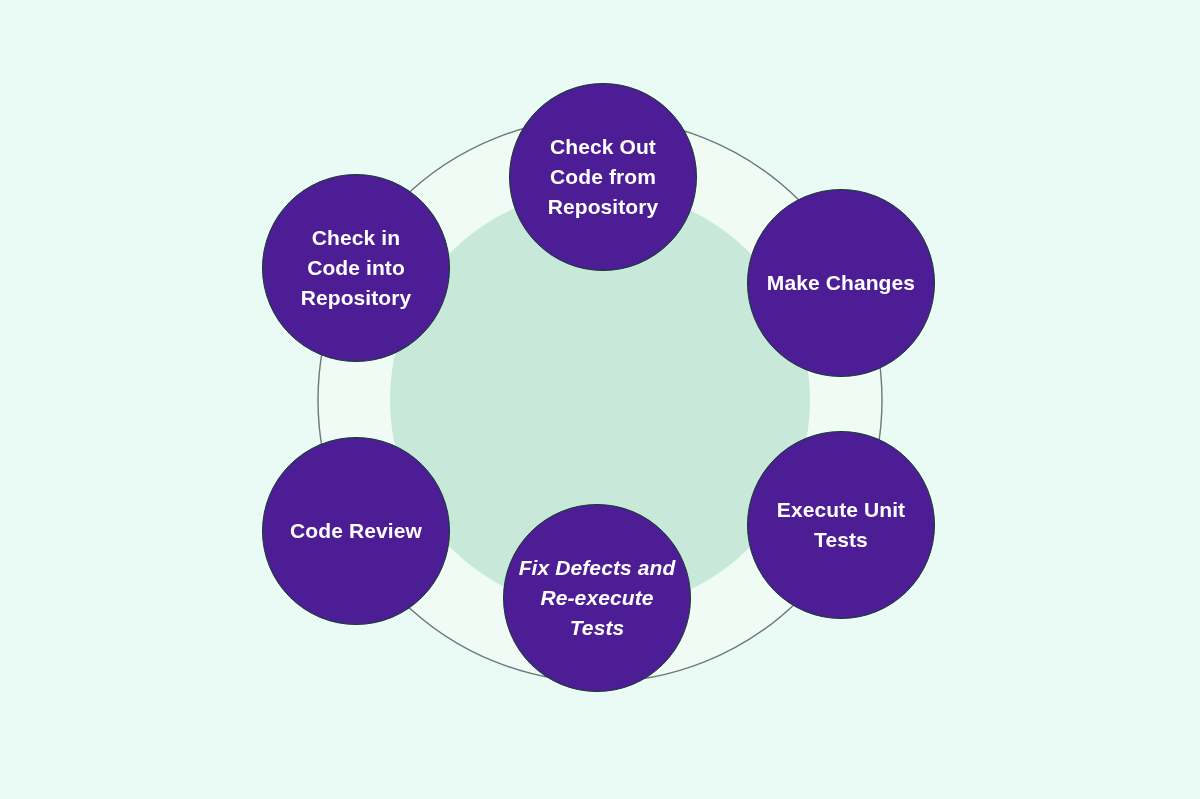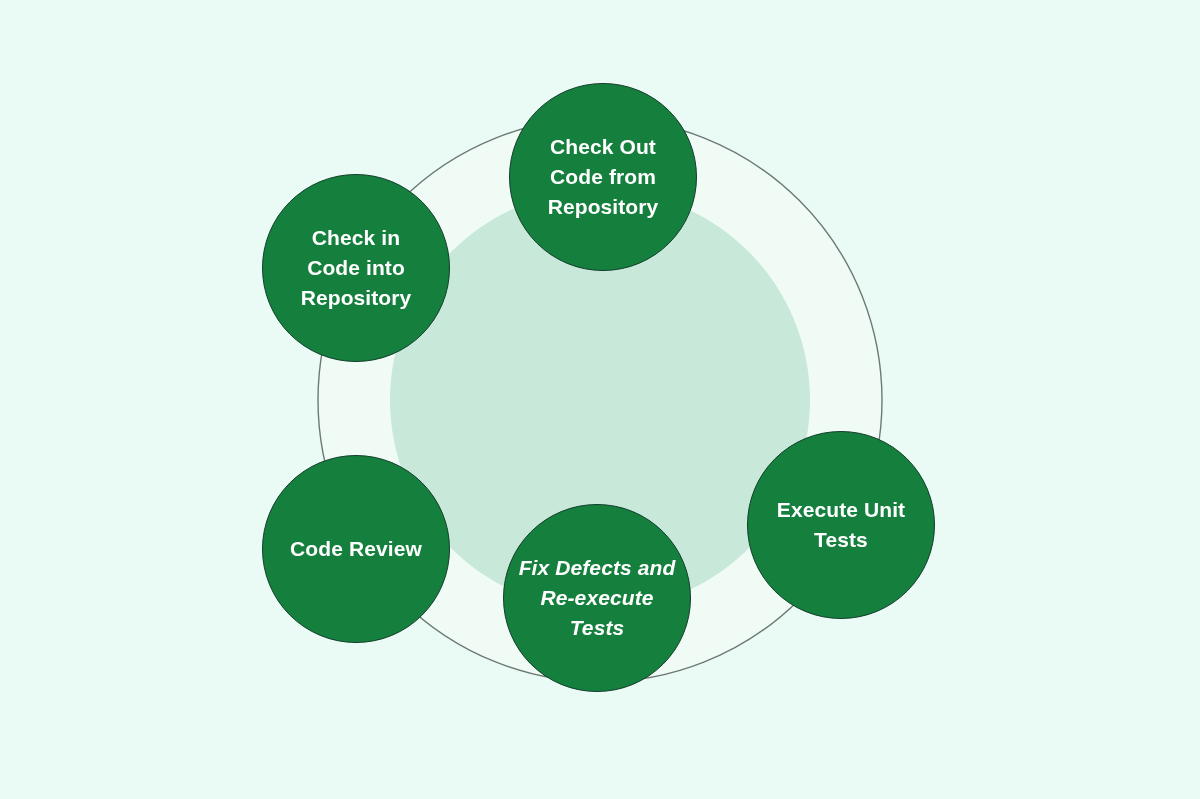--- a/index.html
+++ b/index.html
@@ -23,21 +23,21 @@
     position: absolute;
     left: 0;
     top: 0;
     width: 1200px;
     height: 799px;
     display: block;
   }
   .node {
     position: absolute;
     border-radius: 50%;
-    background: #15803d;
+    background: #4c1d95;
     border: 1.6px solid #123d2b;
     box-sizing: border-box;
     display: flex;
     align-items: center;
     justify-content: center;
     text-align: center;
   }
   .node-label {
     color: #ffffff;
     font-weight: bold;
@@ -57,39 +57,42 @@
     font-weight: bold;
     font-size: 31px;
     letter-spacing: 0.2px;
     line-height: 1.2;
   }
   
   #node-0 { left: 509px; top: 83px;  width: 188px; height: 188px; }
   #node-1 { left: 747px; top: 189px; width: 188px; height: 188px; }
   #node-2 { left: 747px; top: 431px; width: 188px; height: 188px; justify-content: center; }
   #node-3 { left: 503px; top: 504px; width: 188px; height: 188px; font-style: italic; }
-  #node-4 { left: 262px; top: 455px; width: 188px; height: 188px; justify-content: center; }
+  #node-4 { left: 262px; top: 437px; width: 188px; height: 188px; justify-content: center; }
   #node-5 { left: 262px; top: 174px; width: 188px; height: 188px; }
 </style>
 </head>
 <body>
 
 <div id="diagram-stage">
 
   <svg id="cycle-svg" viewBox="0 0 1200 799">
     <circle cx="600" cy="400" r="282" fill="#f0fbf6" stroke="#6b7b74" stroke-width="1.4"></circle>
     <circle cx="600" cy="400" r="210" fill="#c8e9d9" stroke="none"></circle>
   </svg>
 
   <div class="node" id="node-0">
     <span class="node-label">Check Out
 Code from
 Repository</span>
   </div>
 
+  <div class="node" id="node-1">
+    <span class="node-label">Make Changes</span>
+  </div>
 
   <div class="node" id="node-2">
     <span class="node-label">Execute Unit
 Tests</span>
   </div>
 
   <div class="node" id="node-3">
     <span class="node-label">Fix Defects and
 Re-execute
 Tests</span>

